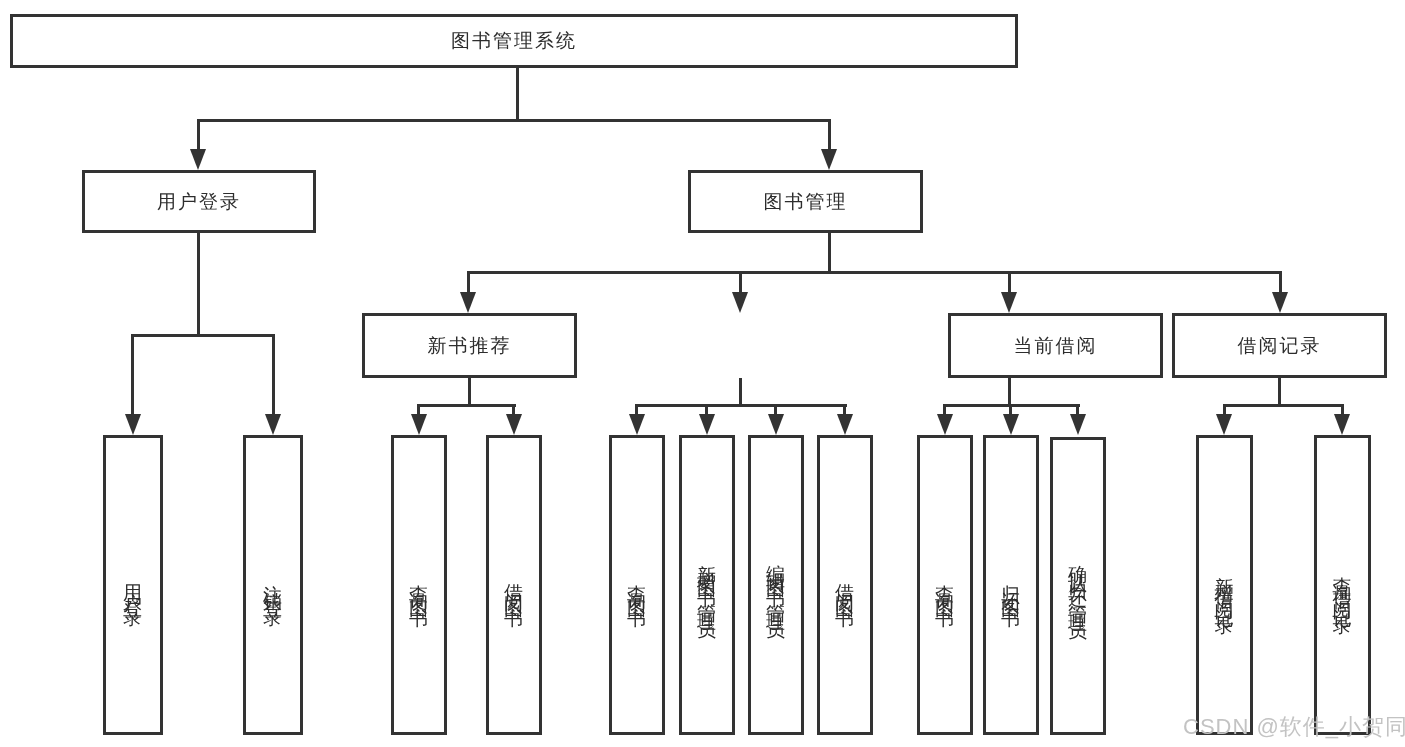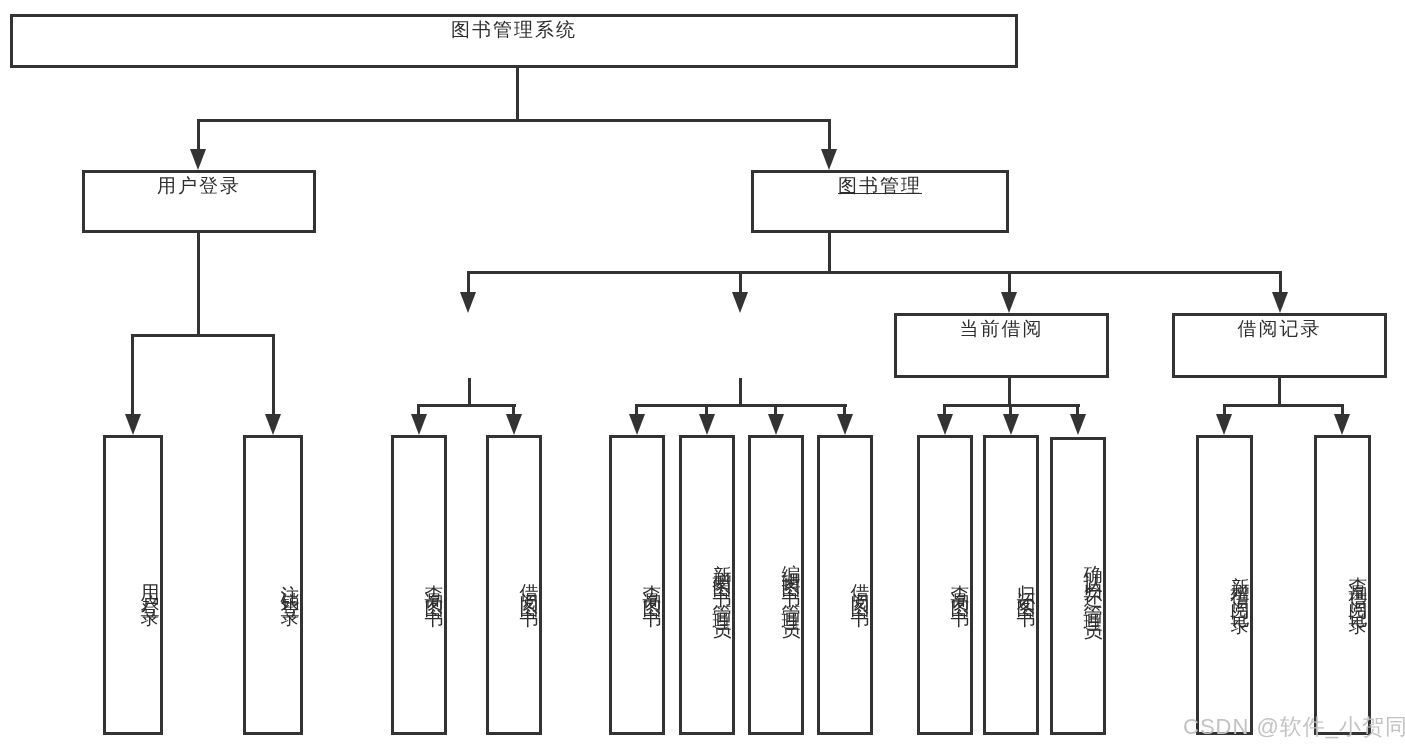--- a/index.html
+++ b/index.html
@@ -15,20 +15,21 @@
     background: #ffffff;
     overflow: hidden;
   }
   .box {
     position: absolute;
     box-sizing: border-box;
     border: 3px solid #333333;
     background: #ffffff;
     color: #2d2d2d;
     display: flex;
+    align-items: center;
     justify-content: center;
     z-index: 2;
   }
   .box.h {
     font-size: 19px;
     letter-spacing: 2px;
     white-space: nowrap;
   }
   .box.v {
     writing-mode: vertical-rl;
@@ -81,21 +82,21 @@
   <div class="vline" style="left:516px; top:68px; height:53px;"></div>
   <div class="hline" style="left:197px; top:119px; width:634px;"></div>
   <div class="vline" style="left:197px; top:119px; height:32px;"></div>
   <div class="arrow" style="left:190px; top:149px;"></div>
   <div class="vline" style="left:828px; top:119px; height:32px;"></div>
   <div class="arrow" style="left:821px; top:149px;"></div>
 
   <div class="box h" style="left:82px; top:170px; width:234px; height:63px;">
     <span>用户登录</span>
   </div>
-  <div class="box h" style="left:751px; top:170px; width:258px; height:63px;text-decoration:underline;">
+  <div class="box h" style="left:688px; top:170px; width:235px; height:63px;">
     <span>图书管理</span>
   </div>
 
   <div class="vline" style="left:197px; top:233px; height:103px;"></div>
   <div class="hline" style="left:131px; top:334px; width:144px;"></div>
   <div class="vline" style="left:131px; top:334px; height:82px;"></div>
   <div class="arrow" style="left:125px; top:414px;"></div>
   <div class="vline" style="left:272px; top:334px; height:82px;"></div>
   <div class="arrow" style="left:265px; top:414px;"></div>
 
@@ -103,21 +104,24 @@
   <div class="hline" style="left:467px; top:271px; width:815px;"></div>
   <div class="vline" style="left:467px; top:271px; height:22px;"></div>
   <div class="arrow" style="left:460px; top:292px;"></div>
   <div class="vline" style="left:739px; top:271px; height:22px;"></div>
   <div class="arrow" style="left:732px; top:292px;"></div>
   <div class="vline" style="left:1008px; top:271px; height:22px;"></div>
   <div class="arrow" style="left:1001px; top:292px;"></div>
   <div class="vline" style="left:1279px; top:271px; height:22px;"></div>
   <div class="arrow" style="left:1272px; top:292px;"></div>
 
-  <div class="box h" style="left:894px; top:313px; width:215px; height:65px;">
+  <div class="box h" style="left:362px; top:313px; width:215px; height:65px;">
+    <span>新书推荐</span>
+  </div>
+  <div class="box h" style="left:948px; top:313px; width:215px; height:65px;">
     <span>当前借阅</span>
   </div>
   <div class="box h" style="left:1172px; top:313px; width:215px; height:65px;">
     <span>借阅记录</span>
   </div>
 
   <div class="vline" style="left:468px; top:378px; height:28px;"></div>
   <div class="hline" style="left:417px; top:404px; width:99px;"></div>
   <div class="vline" style="left:417px; top:404px; height:12px;"></div>
   <div class="arrow" style="left:411px; top:414px;"></div>

